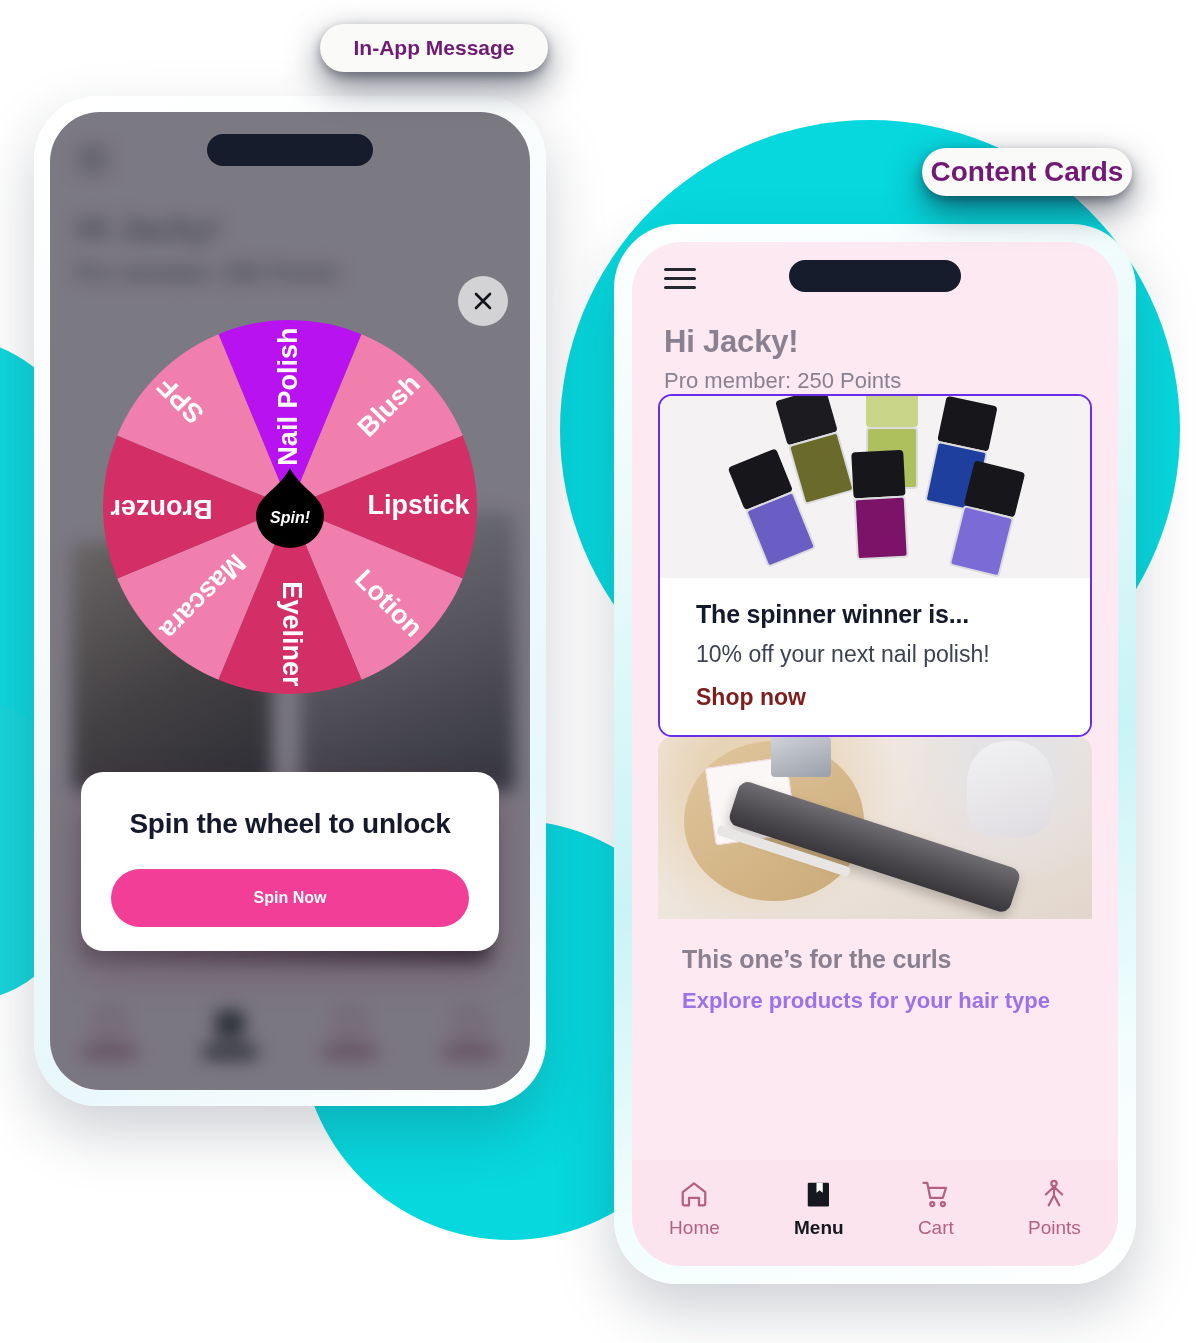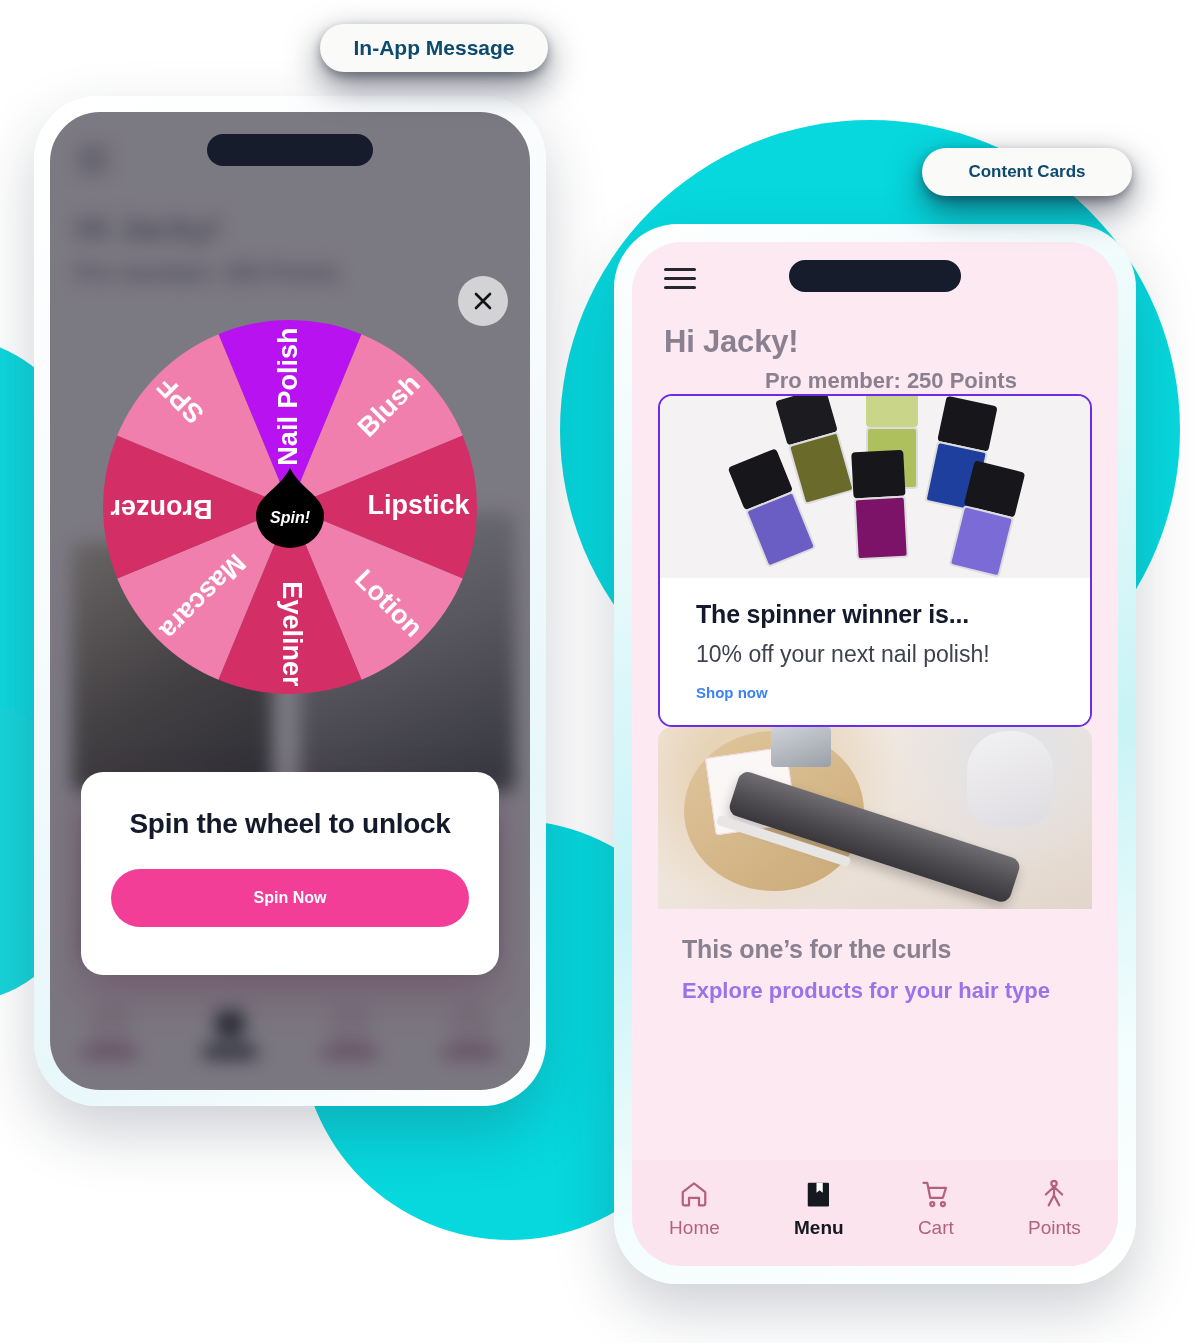--- a/index.html
+++ b/index.html
@@ -37,30 +37,30 @@
   .blob-left2 {
     width: 240px; height: 300px;
     left: -150px; top: 700px;
     background: #17D4DA;
   }
 
   
   .pill {
     position: absolute;
     background: #FAFAF8;
-    color: #0c4a6e;
+    color: #701a75;
     font-weight: bold;
     border-radius: 40px;
     display: flex; align-items: center; justify-content: center;
     box-shadow: 0 14px 34px rgba(16,22,40,.55), 0 4px 10px rgba(16,22,40,.35);
     z-index: 60;
     white-space: nowrap;
   }
   #pill-iam { left: 320px; top: 24px; width: 228px; height: 48px; font-size: 21px; }
-  #pill-cc  { left: 922px; top: 148px; width: 210px; height: 48px; font-size: 17px; }
+  #pill-cc  { left: 922px; top: 148px; width: 210px; height: 48px; font-size: 28px; }
 
   
   #phone1 {
     position: absolute;
     left: 34px; top: 96px;
     width: 512px; height: 1010px;
     border-radius: 64px;
     background: linear-gradient(150deg, #ffffff 0%, #f7fbfc 40%, #e7f7fa 75%, #ffffff 100%);
     padding: 16px;
     box-shadow: 0 26px 60px rgba(30,40,60,.22);
@@ -171,21 +171,21 @@
   }
 
   
   #iam-card {
     position: absolute;
     left: 50%; transform: translateX(-50%);
     top: 660px;
     width: 418px;
     background: #ffffff;
     border-radius: 22px;
-    padding: 34px 30px 48px;
+    padding: 34px 30px 24px;
     box-shadow: 0 18px 40px rgba(90,20,60,.28);
     z-index: 14;
     text-align: center;
   }
   #iam-card-title {
     font-size: 28px; font-weight: bold; color: #141A2B;
     line-height: 1.25; letter-spacing: -.3px;
   }
   #iam-card-btn {
     margin-top: 28px;
@@ -233,21 +233,21 @@
     top: 18px; width: 172px; height: 32px;
     border-radius: 20px; background: #161C2B;
   }
   #p2-greet {
     margin: 4px 0 0 32px;
     font-size: 31px; font-weight: bold; color: #8A8090;
     letter-spacing: -.2px;
   }
   #p2-sub {
     margin: 8px 0 0 32px;
-    font-size: 22px; font-weight: bold; color: #8A8090; text-align: center;
+    font-size: 22px; font-weight: normal; color: #8A8090;
   }
   #p2-section {
     margin: 30px 0 16px 32px;
     font-size: 25px; font-weight: bold; color: #8A8090;
   }
   #p2-cards { flex: 1; overflow: hidden; }
 
   .cc-card {
     margin: 0 26px 0;
     border-radius: 14px;
@@ -267,21 +267,21 @@
       radial-gradient(circle at 82% 18%, #e3e2e4 0 10%, rgba(227,226,228,0) 30%),
       linear-gradient(155deg, #f3ece6 0%, #eee5dd 45%, #e2d6cc 100%);
   }
   .cc-body { padding: 22px 36px 24px; }
   .cc-card.bordered .cc-body { background: #ffffff; }
   .cc-card.plain .cc-body { background: #FDE9F1; padding: 26px 24px 10px; }
 
   .cc-title { font-size: 25px; font-weight: bold; color: #141A2B; letter-spacing: -.2px; }
   .cc-card.plain .cc-title { color: #8A8090; }
   .cc-desc { margin-top: 12px; font-size: 23px; color: #3C4250; }
-  .cc-link { margin-top: 16px; font-size: 15px; font-weight: bold; color: #3b82f6; cursor: pointer; }
+  .cc-link { margin-top: 16px; font-size: 23px; font-weight: bold; color: #7f1d1d; cursor: pointer; }
   .cc-card.plain .cc-link { margin-top: 14px; font-size: 22px; color: #9C72E8; }
 
   
   .bottle { position: absolute; width: 52px; }
   .bottle .cap { height: 46px; border-radius: 4px; }
   .bottle .glass { height: 62px; border-radius: 4px; border: 2px solid #dcdcdf; }
 
   
   #iron-body {
     position: absolute; left: 16%; top: 48%;

